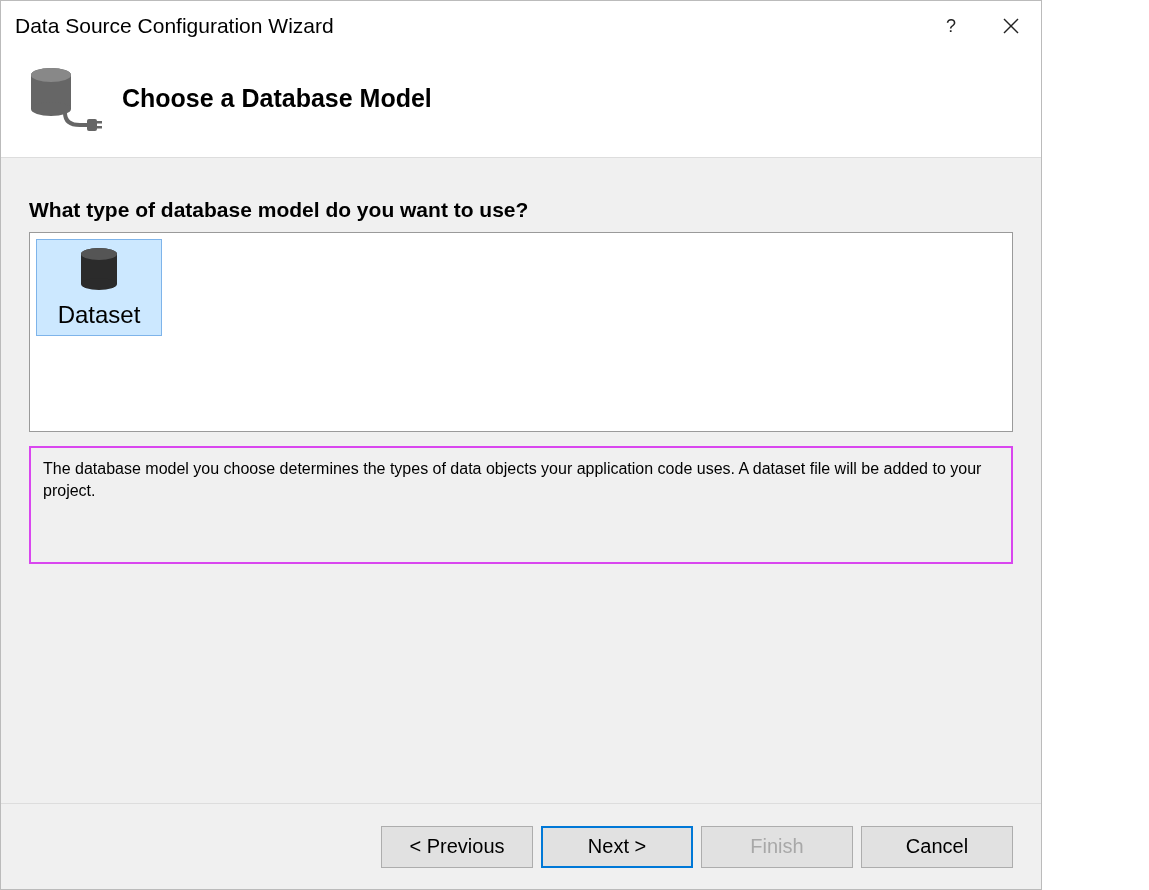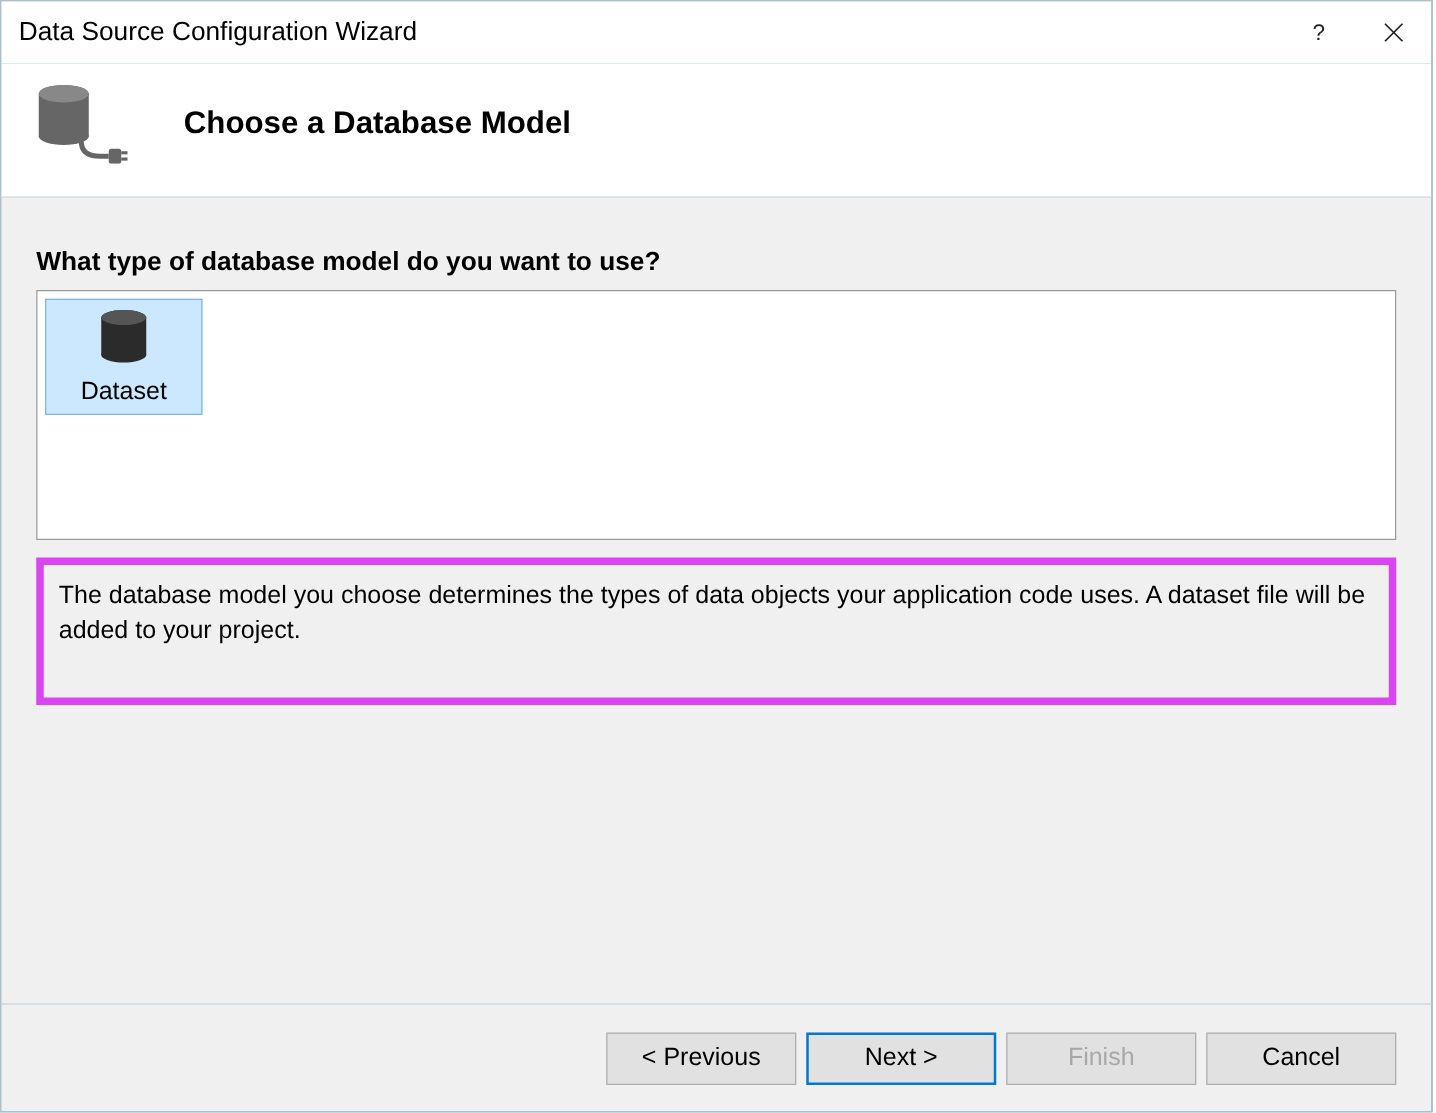--- a/index.html
+++ b/index.html
@@ -6,25 +6,25 @@
   html, body {
     margin: 0; padding: 0;
     width: 1149px; height: 890px;
     font-family: "Segoe UI", Arial, sans-serif;
     font-size: 20px;
     color: #000;
     background: #fff;
     overflow: hidden;
   }
   .window {
-    width: 1146px; height: 890px;
+    width: 1042px; height: 890px;
     border: 1px solid #bbb;
     display: flex;
     flex-direction: column;
-    background: #0ea5e9;
+    background: #bef264;
   }
   .titlebar {
     height: 50px;
     background: #fff;
     display: flex;
     align-items: center;
     padding: 0 14px;
     position: relative;
   }
   .titlebar .title {
@@ -42,21 +42,21 @@
     display: flex; align-items: center; justify-content: center;
     font-size: 18px;
     color: #222;
     cursor: pointer;
   }
   .header {
     background: #fff;
     display: flex;
     align-items: center;
     padding: 14px 24px 26px 24px;
-    gap: 44px;
+    gap: 19px;
     border-bottom: 1px solid #ddd;
   }
   .header-icon svg { display:block; }
   .step-title {
     font-weight: 700;
     font-size: 25px;
   }
   .body {
     flex: 1;
     background: #f0f0f0;
@@ -81,28 +81,28 @@
     width: 126px;
     border: 1px solid #7eb4ea;
     background: #cce8ff;
     padding: 6px 6px 6px 6px;
     display: flex;
     flex-direction: column;
     align-items: center;
     cursor: pointer;
   }
   .option-icon { margin-bottom: 4px; }
-  .option-label { font-size: 20px; }
+  .option-label { font-size: 24px; }
   .desc-box {
     margin-top: 14px;
-    border: 6px solid #d946ef;
+    border: 2px solid #d946ef;
     background: #f0f0f0;
     padding: 10px 12px;
     height: 118px;
-    font-size: 20px;
+    font-size: 16px;
     line-height: 1.4;
   }
   .footer {
     height: 86px;
     border-top: 1px solid #ddd;
     display: flex;
     align-items: center;
     justify-content: flex-end;
     gap: 8px;
     padding: 0 28px;

